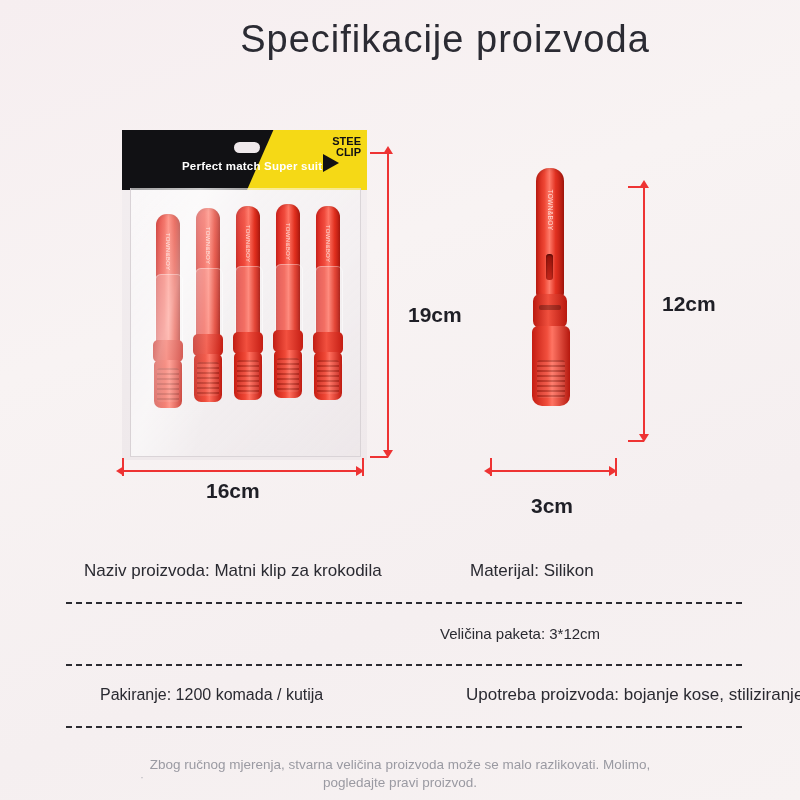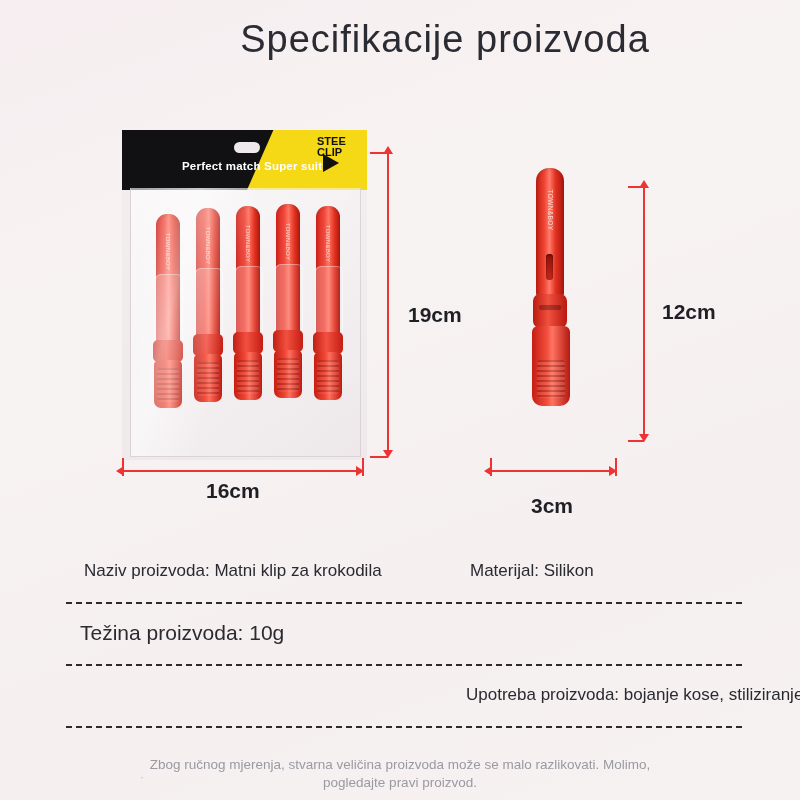--- a/index.html
+++ b/index.html
@@ -71,21 +71,21 @@
     border-bottom: 9px solid transparent;
   }
   .bag-header .steel-txt {
     position: absolute;
     right: 6px;
     top: 6px;
     font-size: 11px;
     font-weight: bold;
     color: #111114;
     line-height: 11px;
-    text-align: left;
+    text-align: right;
     width: 44px;
   }
   .bag-header .tagline {
     position: absolute;
     left: 48px;
     top: 30px;
     font-size: 11.5px;
     font-weight: bold;
     color: #ffffff;
     letter-spacing: .2px;
@@ -429,43 +429,44 @@
       <div class="sc-mid"></div>
       <div class="sc-bot"></div>
     </div>
   </div>
 
   <div class="dim-line dim-v" style="left:643px; top:186px; height:254px;"></div>
   <div class="cap cap-up" style="left:639px; top:180px;"></div>
   <div class="cap cap-down" style="left:639px; top:434px;"></div>
   <div class="tick" style="left:628px; top:186px; width:16px; height:1.5px;"></div>
   <div class="tick" style="left:628px; top:440px; width:16px; height:1.5px;"></div>
-  <div class="dim-label" style="left:662px; top:300px;text-align:right;">12cm</div>
+  <div class="dim-label" style="left:662px; top:292px;text-align:right;">12cm</div>
 
   <div class="dim-line dim-h" style="left:490px; top:470px; width:125px;"></div>
   <div class="cap cap-left" style="left:484px; top:466px;"></div>
   <div class="cap cap-right" style="left:609px; top:466px;"></div>
   <div class="tick" style="left:490px; top:458px; width:1.5px; height:18px;"></div>
   <div class="tick" style="left:615px; top:458px; width:1.5px; height:18px;"></div>
   <div class="dim-label" style="left:531px; top:479px;margin-top:15px;">3cm</div>
 
   <div class="specs">
 
     <div class="spec-row">
       <div class="cell" style="left:18px; font-size:17px;">Naziv proizvoda: Matni klip za krokodila</div>
       <div class="cell" style="left:404px; font-size:17px;">Materijal: Silikon</div>
     </div>
     <div class="dash" style="top:62px;"></div>
 
     <div class="spec-row" style="top:0;">
-      <div class="cell" style="left:14px; font-size:21px;">Težina proizvoda: 10g</div>
+      <div class="cell" style="left:374px; font-size:15px;">Veličina paketa: 3*12cm</div>
     </div>
     <div class="dash" style="top:124px;"></div>
 
     <div class="spec-row">
+      <div class="cell" style="left:34px; font-size:16px;">Pakiranje: 1200 komada / kutija</div>
       <div class="cell" style="left:372px; font-size:17px;margin-left:28px;">Upotreba proizvoda: bojanje kose, stiliziranje</div>
     </div>
     <div class="dash" style="top:186px;"></div>
 
   </div>
 
   <div class="footnote-dot">·</div>
   <div class="footnote">Zbog ručnog mjerenja, stvarna veličina proizvoda može se malo razlikovati. Molimo, pogledajte pravi proizvod.</div>
 
 </div>

